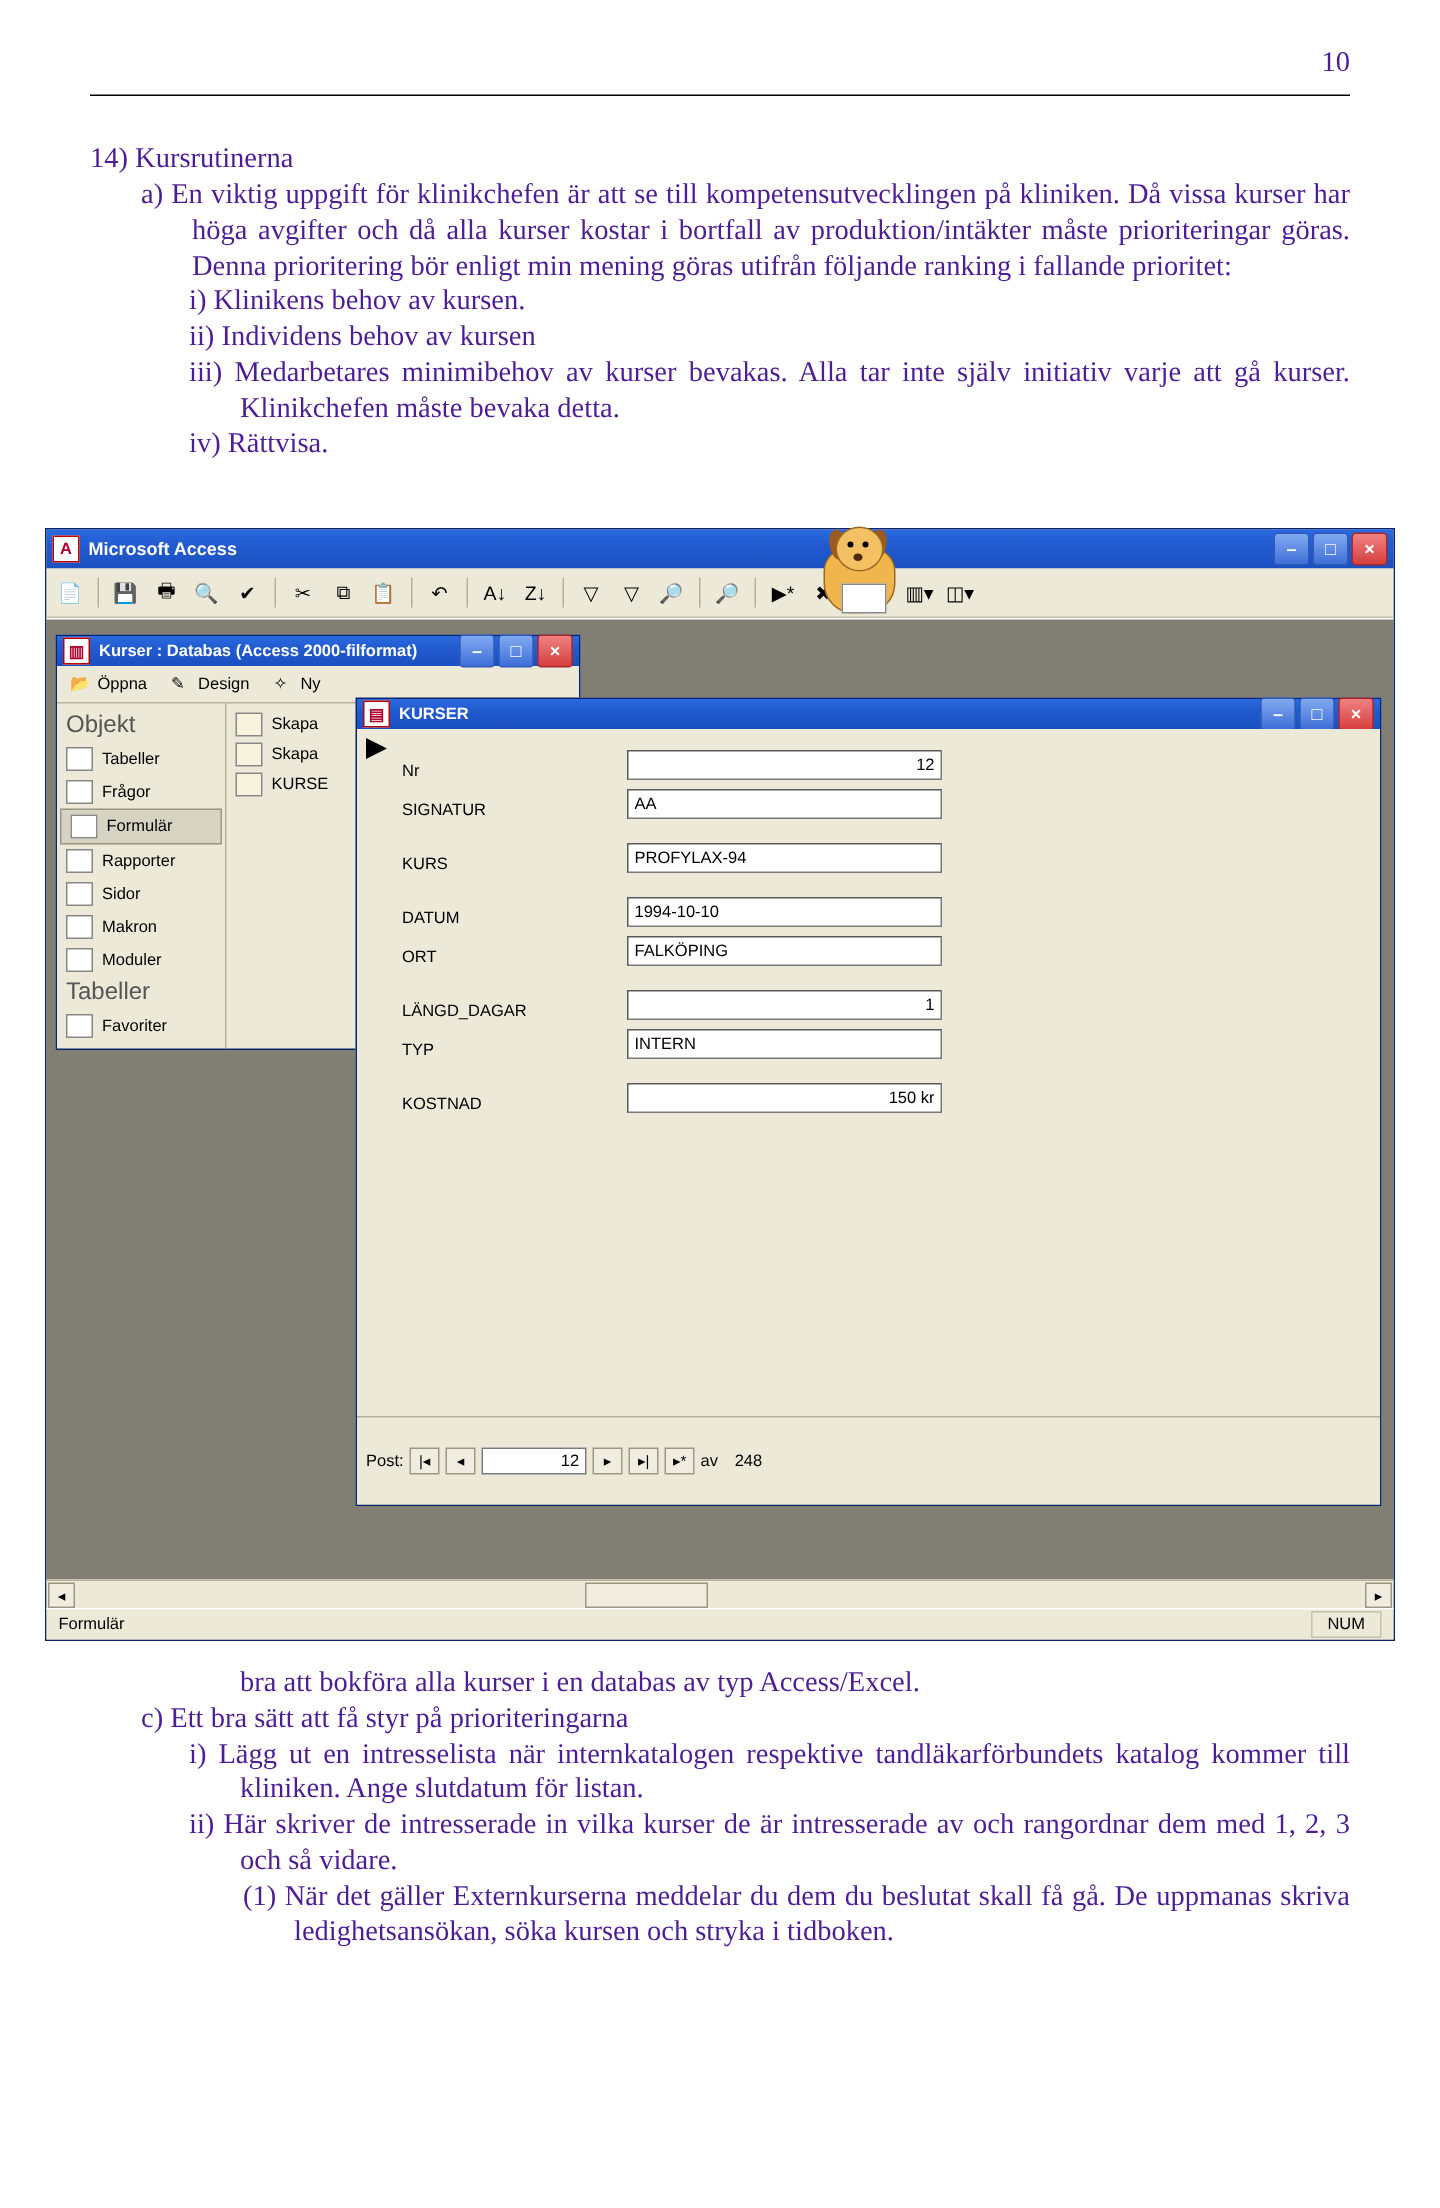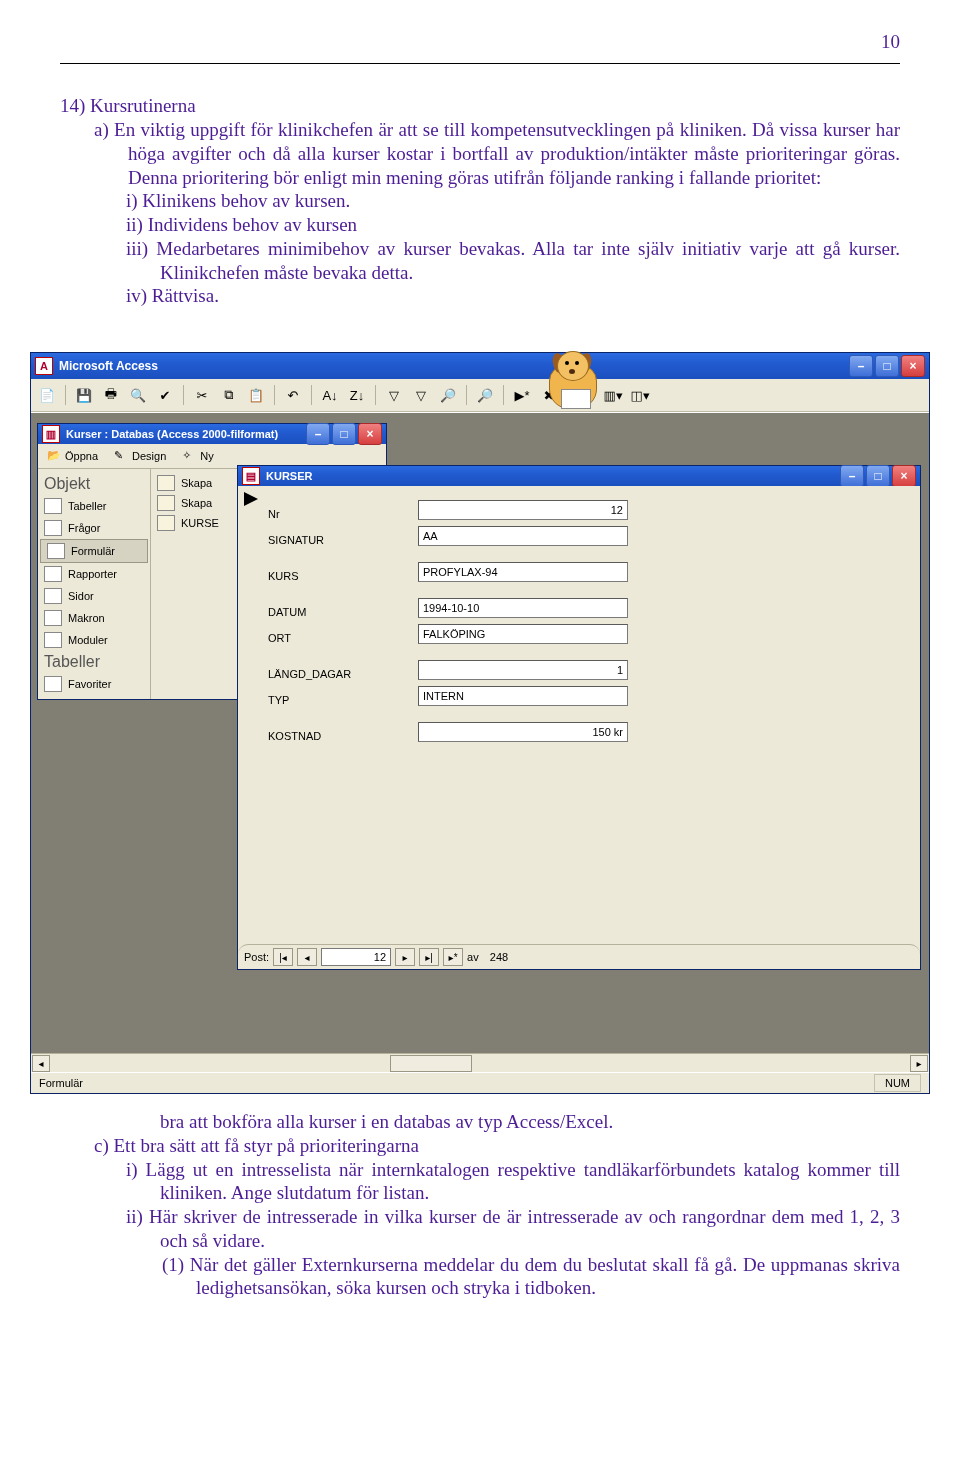--- a/index.html
+++ b/index.html
@@ -132,21 +132,21 @@
   .form-body{
     background:#ece9d8;padding:8px 10px 10px 30px;min-height:440px;position:relative;
   }
   .rec-sel{position:absolute;left:6px;top:6px;width:14px;height:14px;background:#000;clip-path:polygon(0 0,100% 50%,0 100%);}
   .frow{display:flex;align-items:flex-end;height:26px;}
   .flabel{width:150px;color:#000;}
   .finput{border:1px solid #7a7a7a;border-top-color:#5a5a5a;border-left-color:#5a5a5a;background:#fff;height:18px;padding:0 4px;font-size:11px;width:200px;}
   .finput.right{text-align:right;}
   .navbar{
     height:22px;border-top:1px solid #b5b19a;background:#ece9d8;
-    display:flex;align-items:center;padding:1px 6px;gap:4px;font-size:11px;border-radius:10px;
+    display:flex;align-items:center;padding:18px 6px;gap:4px;font-size:11px;
   }
   .nav-btn{width:18px;height:16px;border:1px solid #9a9784;background:#f0ede0;display:flex;align-items:center;justify-content:center;font-size:10px;}
   .nav-num{width:60px;height:16px;border:1px solid #7a7a7a;background:#fff;text-align:right;padding:0 4px;display:flex;align-items:center;justify-content:flex-end;}
 
   .h-scroll{
     height:18px;background:#ece9d8;border-top:1px solid #b5b19a;position:relative;
   }
   .h-scroll .ar{position:absolute;top:1px;width:16px;height:15px;border:1px solid #9a9784;background:#f0ede0;display:flex;align-items:center;justify-content:center;font-size:10px;}
   .h-scroll .ar.l{left:1px;} .h-scroll .ar.r{right:1px;}
   .h-scroll .thumb{position:absolute;top:1px;left:40%;width:80px;height:15px;border:1px solid #9a9784;background:#f0ede0;}

